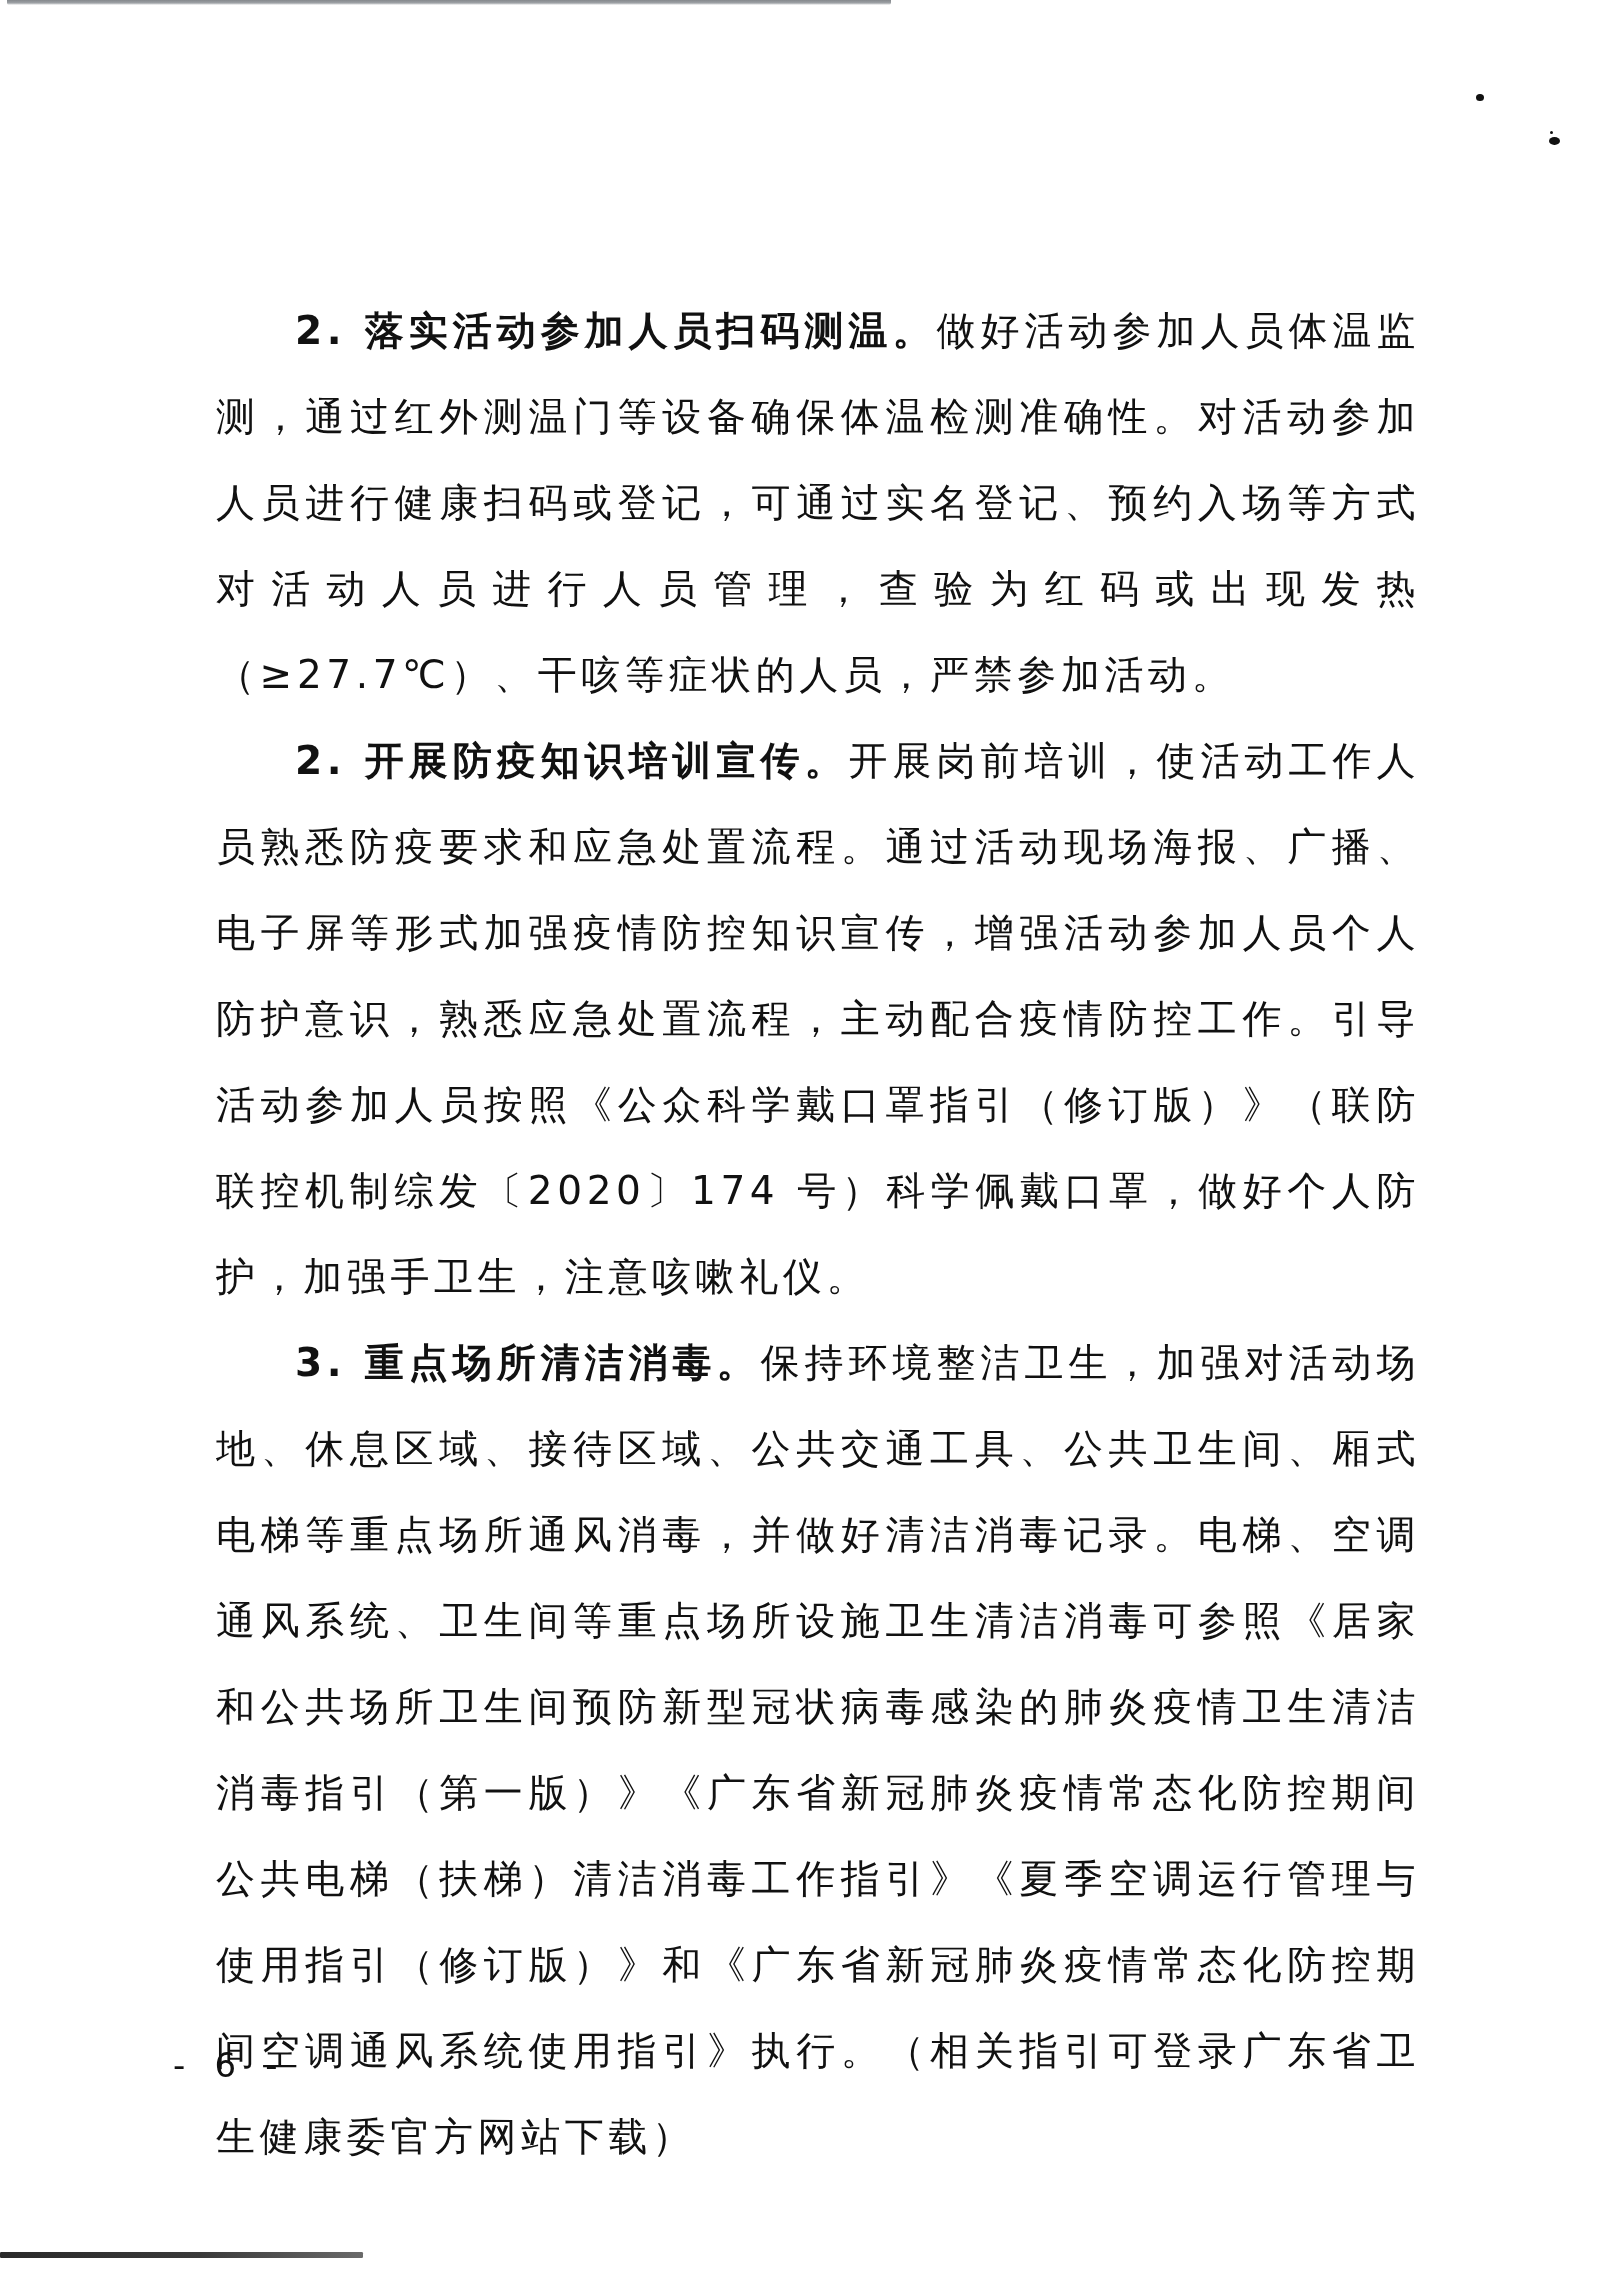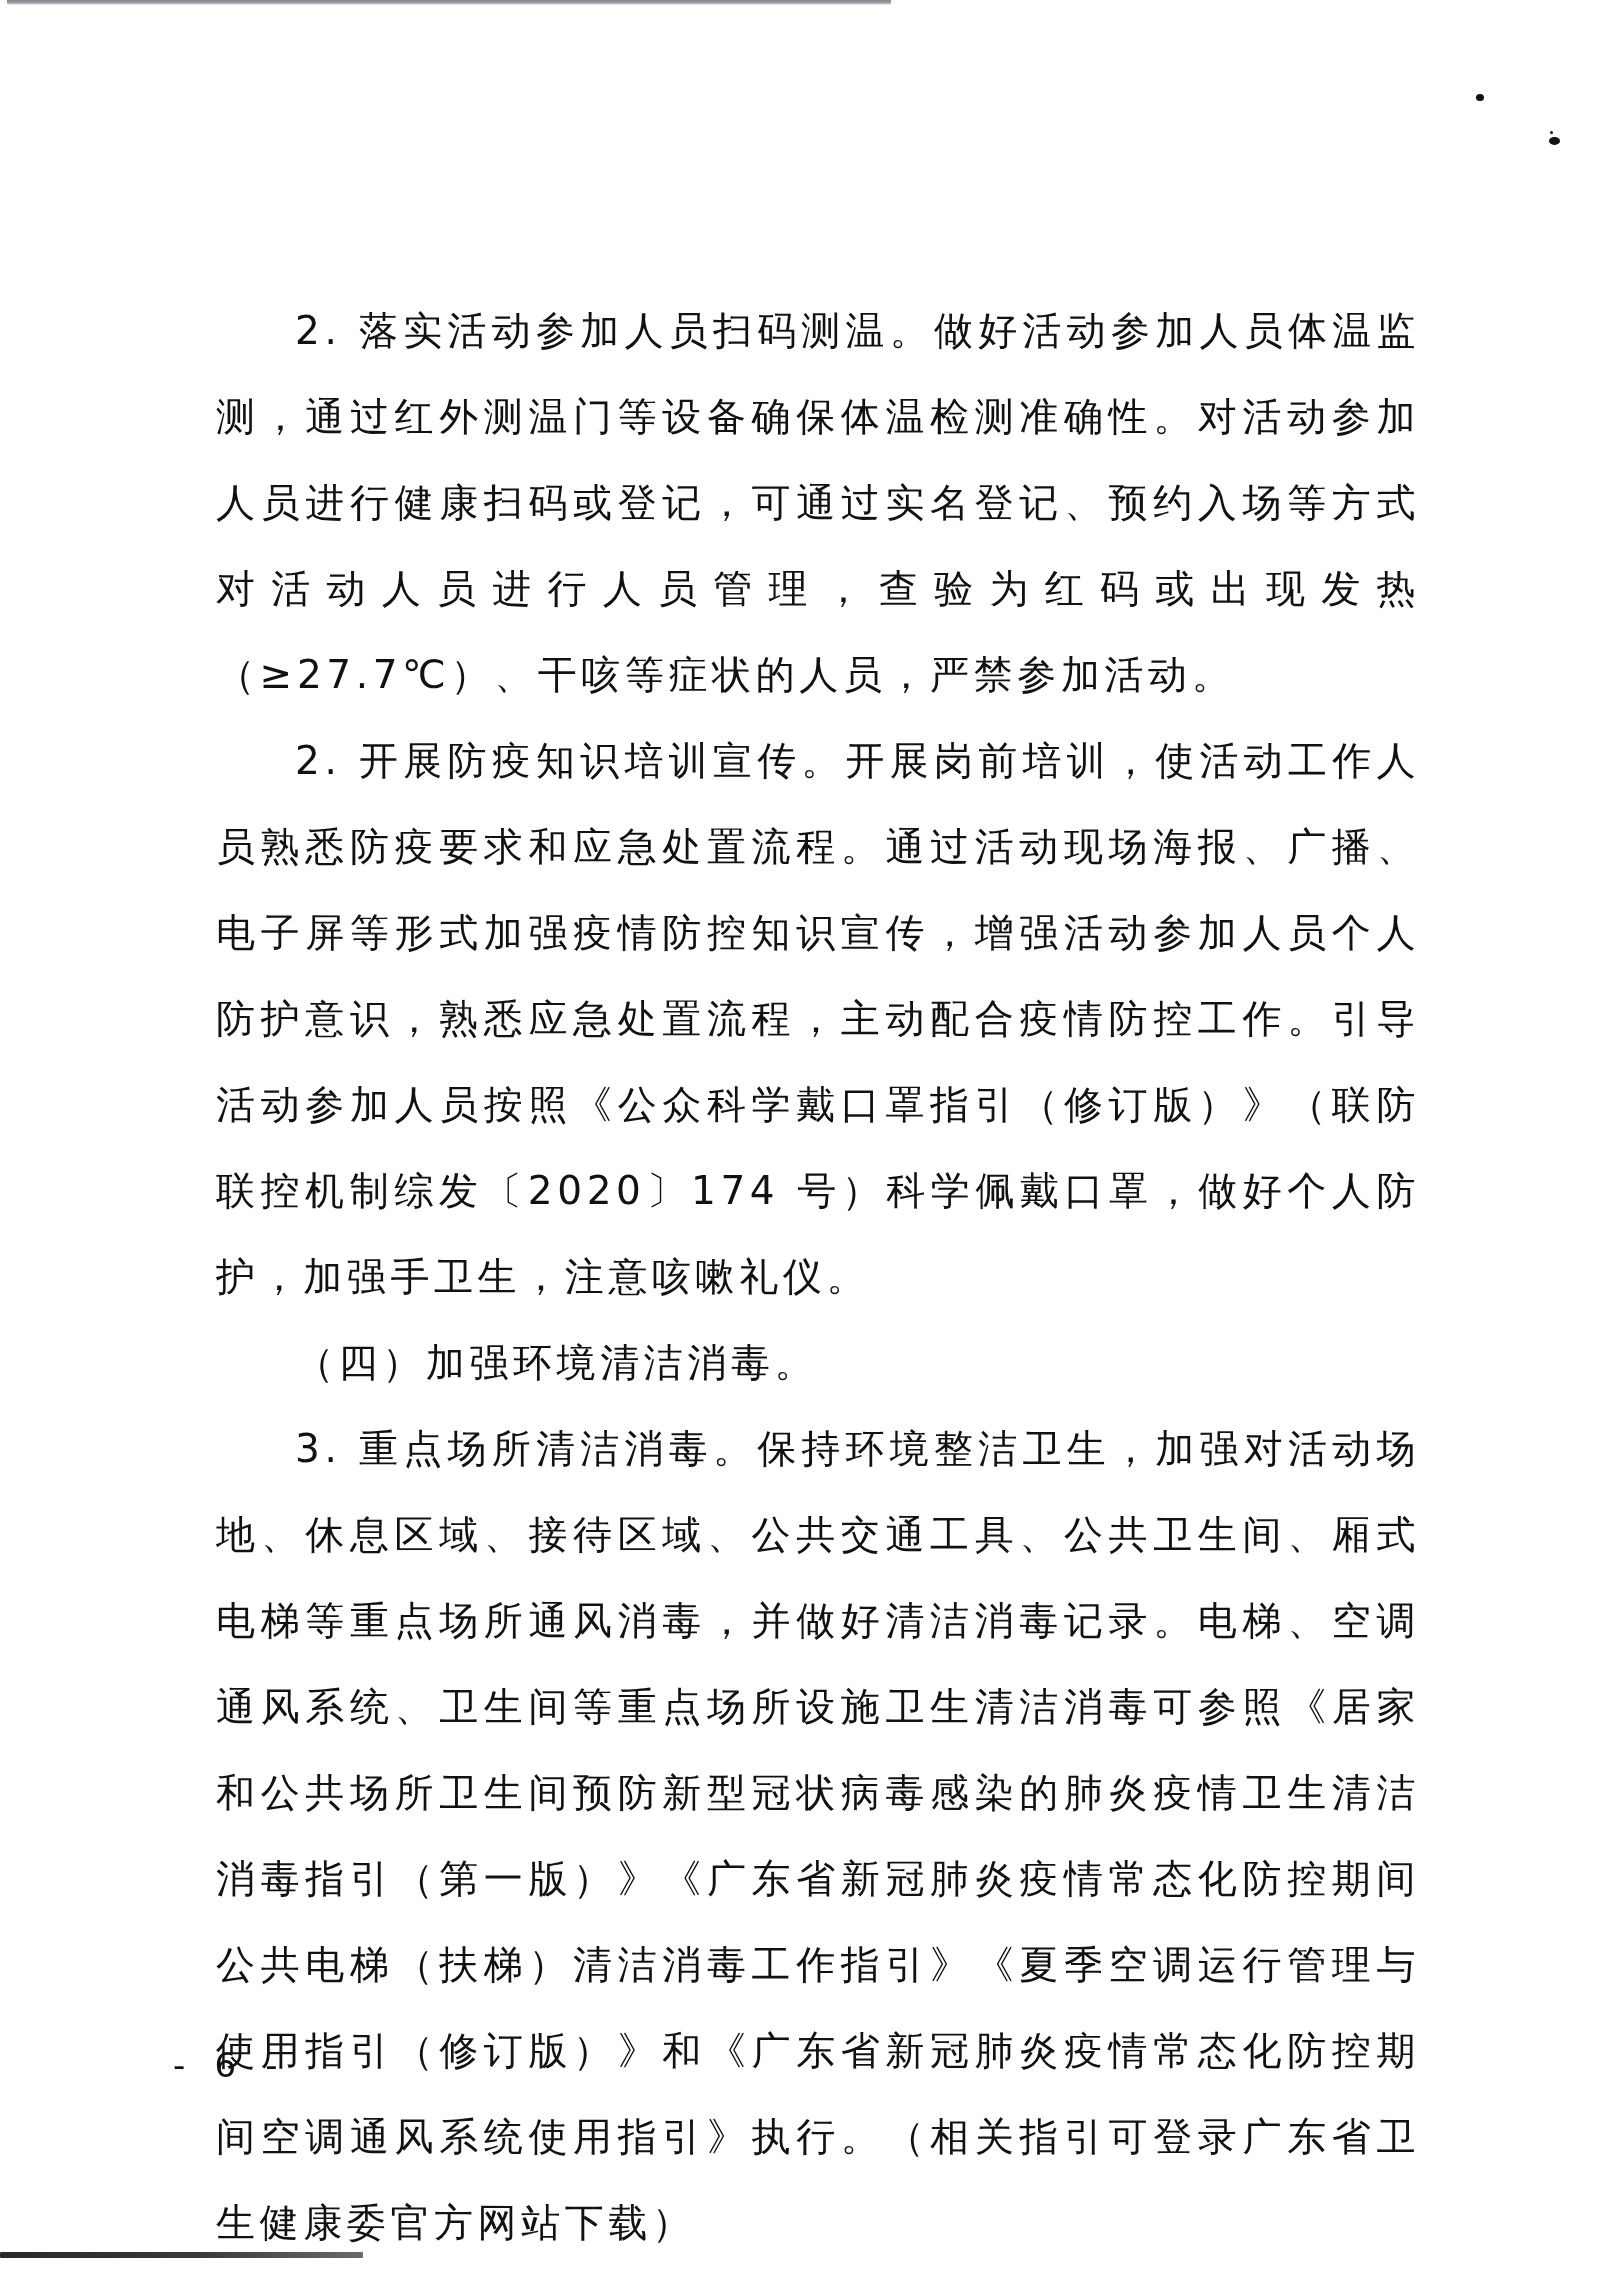--- a/index.html
+++ b/index.html
@@ -39,21 +39,21 @@
     .para {
       font-size: 39px;
       line-height: 86px;
       letter-spacing: 4.6px;
       text-align: justify;
       text-justify: inter-character;
       margin: 0;
       text-indent: 79px;
     }
     .para .lead {
-      font-weight: normal;
+      font-weight: bold;
     }
     .section-heading {
       font-size: 39px;
       line-height: 86px;
       letter-spacing: 4.6px;
       margin: 0;
       text-indent: 79px;
     }
     .page-number {
       position: absolute;
@@ -81,21 +81,20 @@
 <div class="speck" style="left:1549px; top:137px; width:10.5px; height:7.9px;"></div>
 <div class="speck" style="left:1550px; top:131px; width:3.3px; height:3.3px;"></div>
 
 <main class="page-body">
   <p class="para">
     <span class="lead">2. 落实活动参加人员扫码测温。</span><span>做好活动参加人员体温监测，通过红外测温门等设备确保体温检测准确性。对活动参加人员进行健康扫码或登记，可通过实名登记、预约入场等方式对活动人员进行人员管理，查验为红码或出现发热（≥27.7℃）、干咳等症状的人员，严禁参加活动。</span>
   </p>
   <p class="para">
     <span class="lead">2. 开展防疫知识培训宣传。</span><span>开展岗前培训，使活动工作人员熟悉防疫要求和应急处置流程。通过活动现场海报、广播、电子屏等形式加强疫情防控知识宣传，增强活动参加人员个人防护意识，熟悉应急处置流程，主动配合疫情防控工作。引导活动参加人员按照《公众科学戴口罩指引（修订版）》（联防联控机制综发〔2020〕174 号）科学佩戴口罩，做好个人防护，加强手卫生，注意咳嗽礼仪。</span>
   </p>
-  <p class="section-heading">（四）加强环境清洁消毒。</p>
   <p class="para">
     <span class="lead">3. 重点场所清洁消毒。</span><span>保持环境整洁卫生，加强对活动场地、休息区域、接待区域、公共交通工具、公共卫生间、厢式电梯等重点场所通风消毒，并做好清洁消毒记录。电梯、空调通风系统、卫生间等重点场所设施卫生清洁消毒可参照《居家和公共场所卫生间预防新型冠状病毒感染的肺炎疫情卫生清洁消毒指引（第一版）》《广东省新冠肺炎疫情常态化防控期间公共电梯（扶梯）清洁消毒工作指引》《夏季空调运行管理与使用指引（修订版）》和《广东省新冠肺炎疫情常态化防控期间空调通风系统使用指引》执行。（相关指引可登录广东省卫生健康委官方网站下载）</span>
   </p>
 </main>
 
 <div class="page-number">- 6 -</div>
 <div class="bottom-rule"></div>
 
 
 </body></html>

